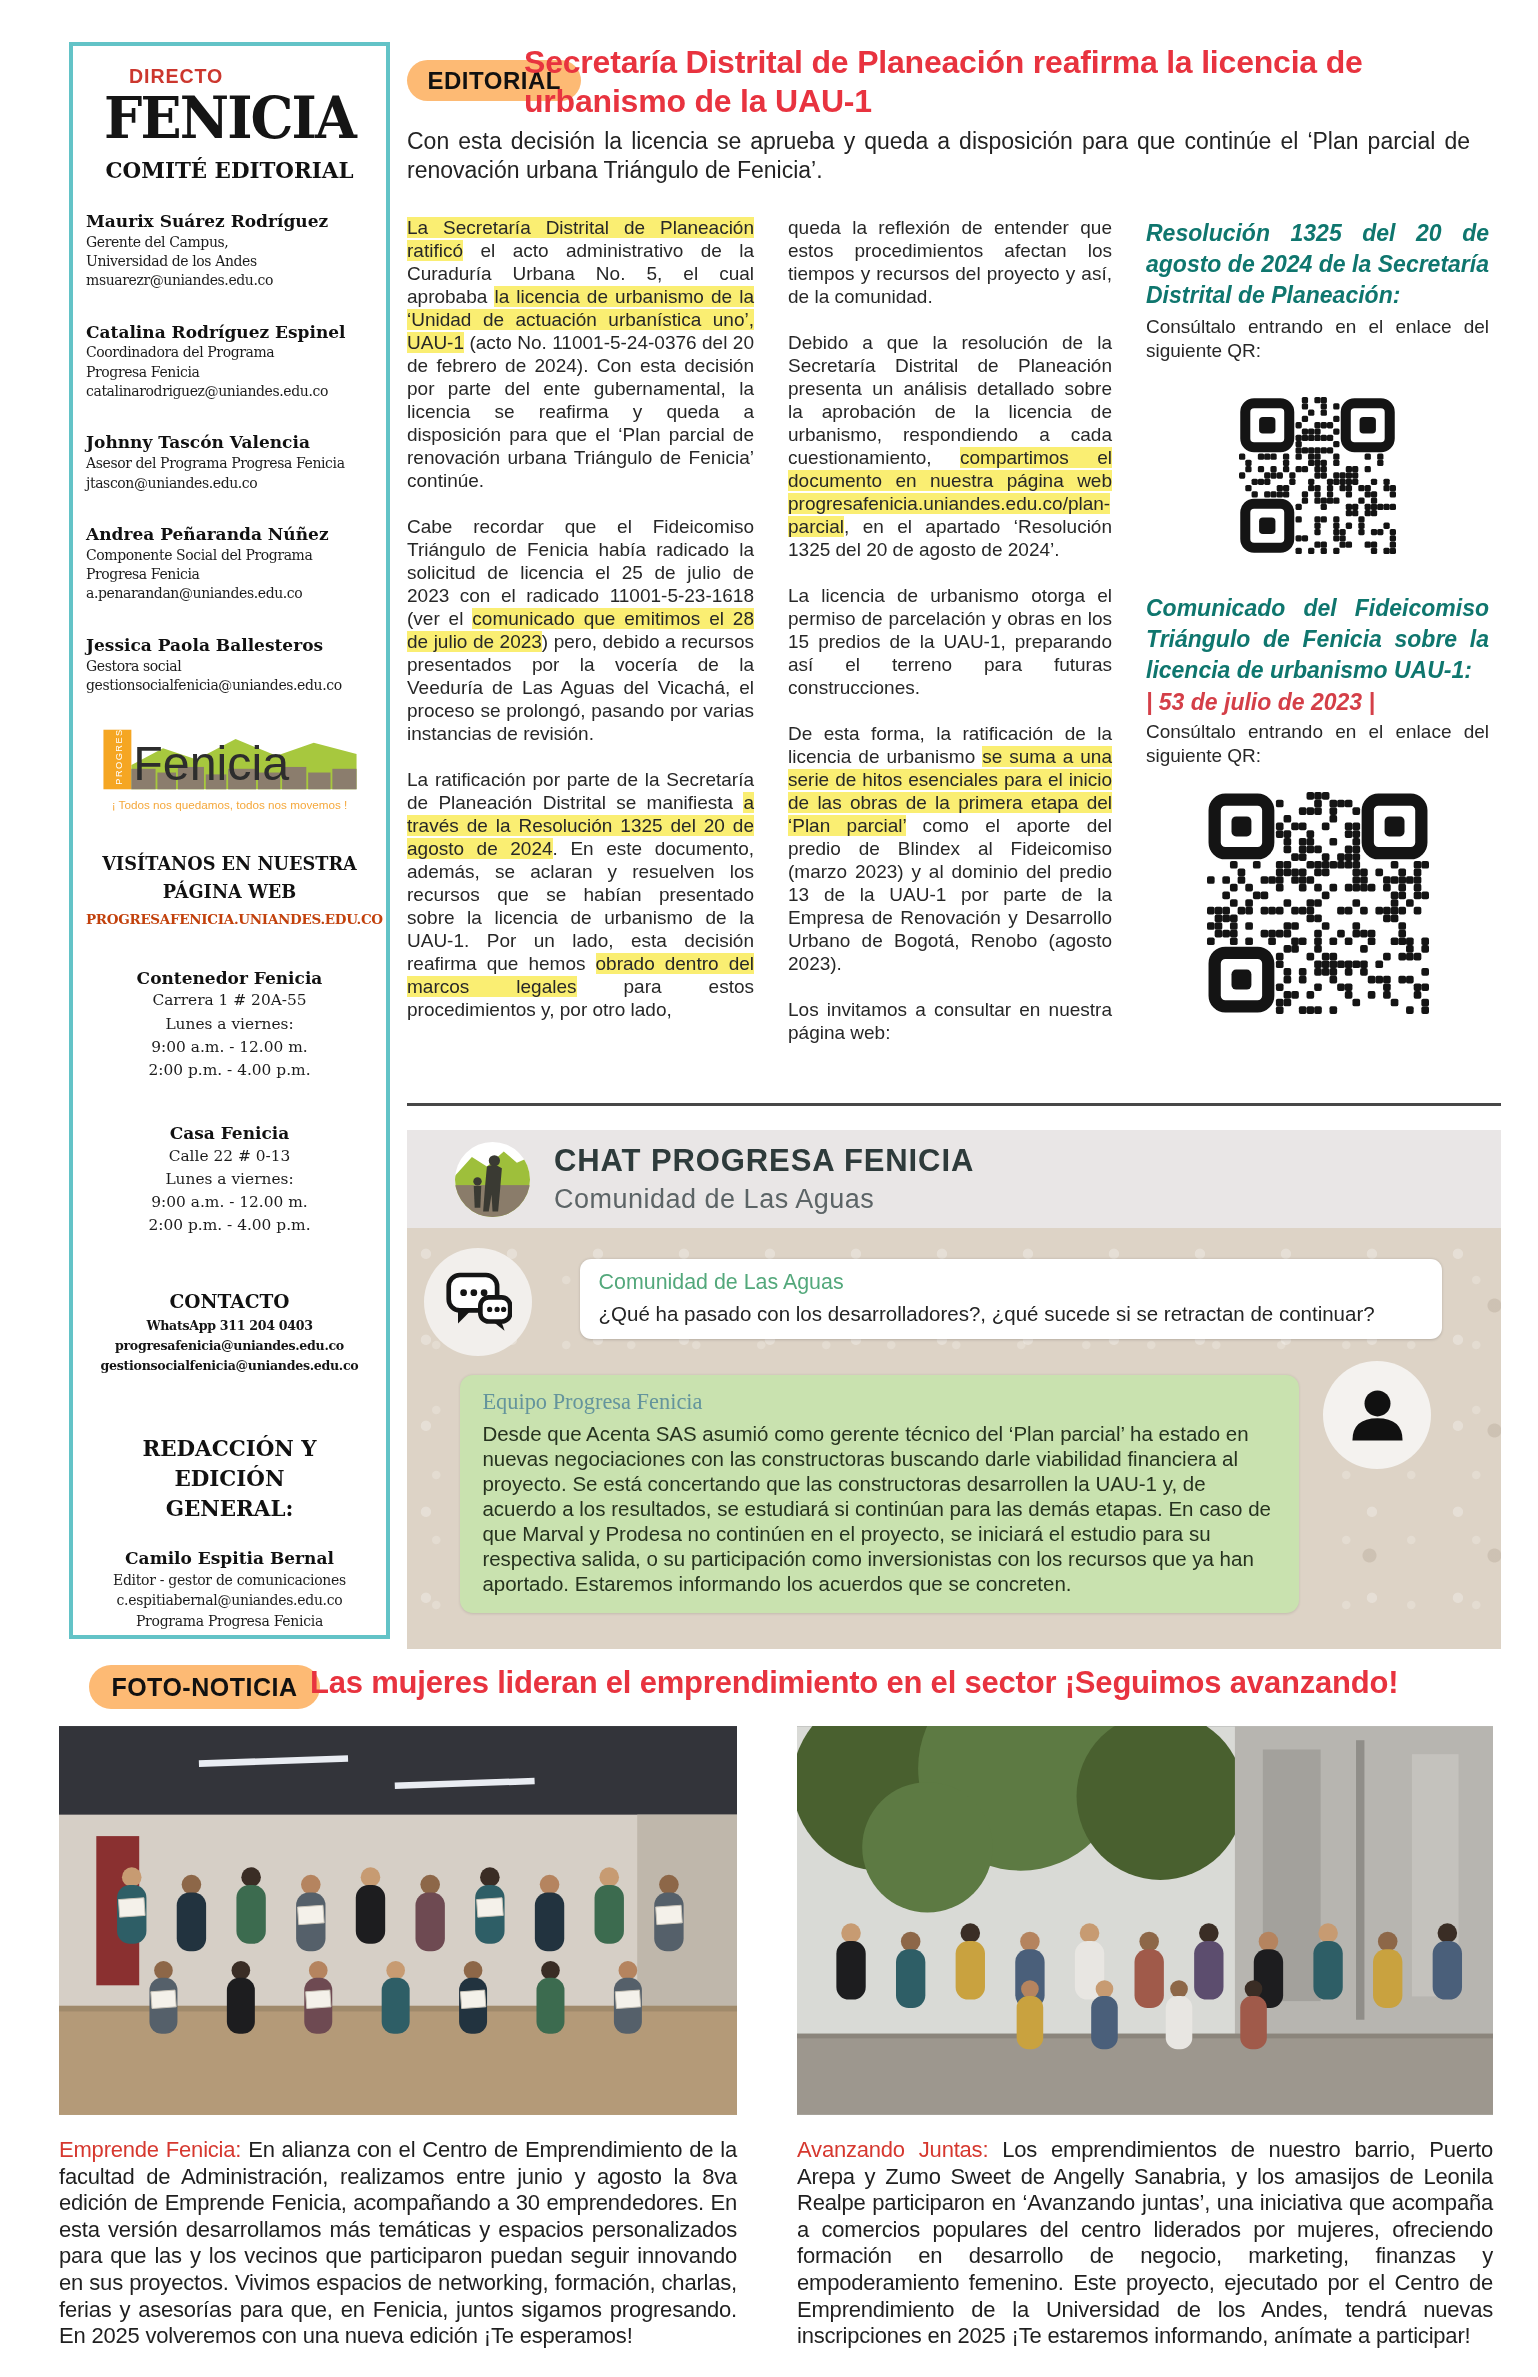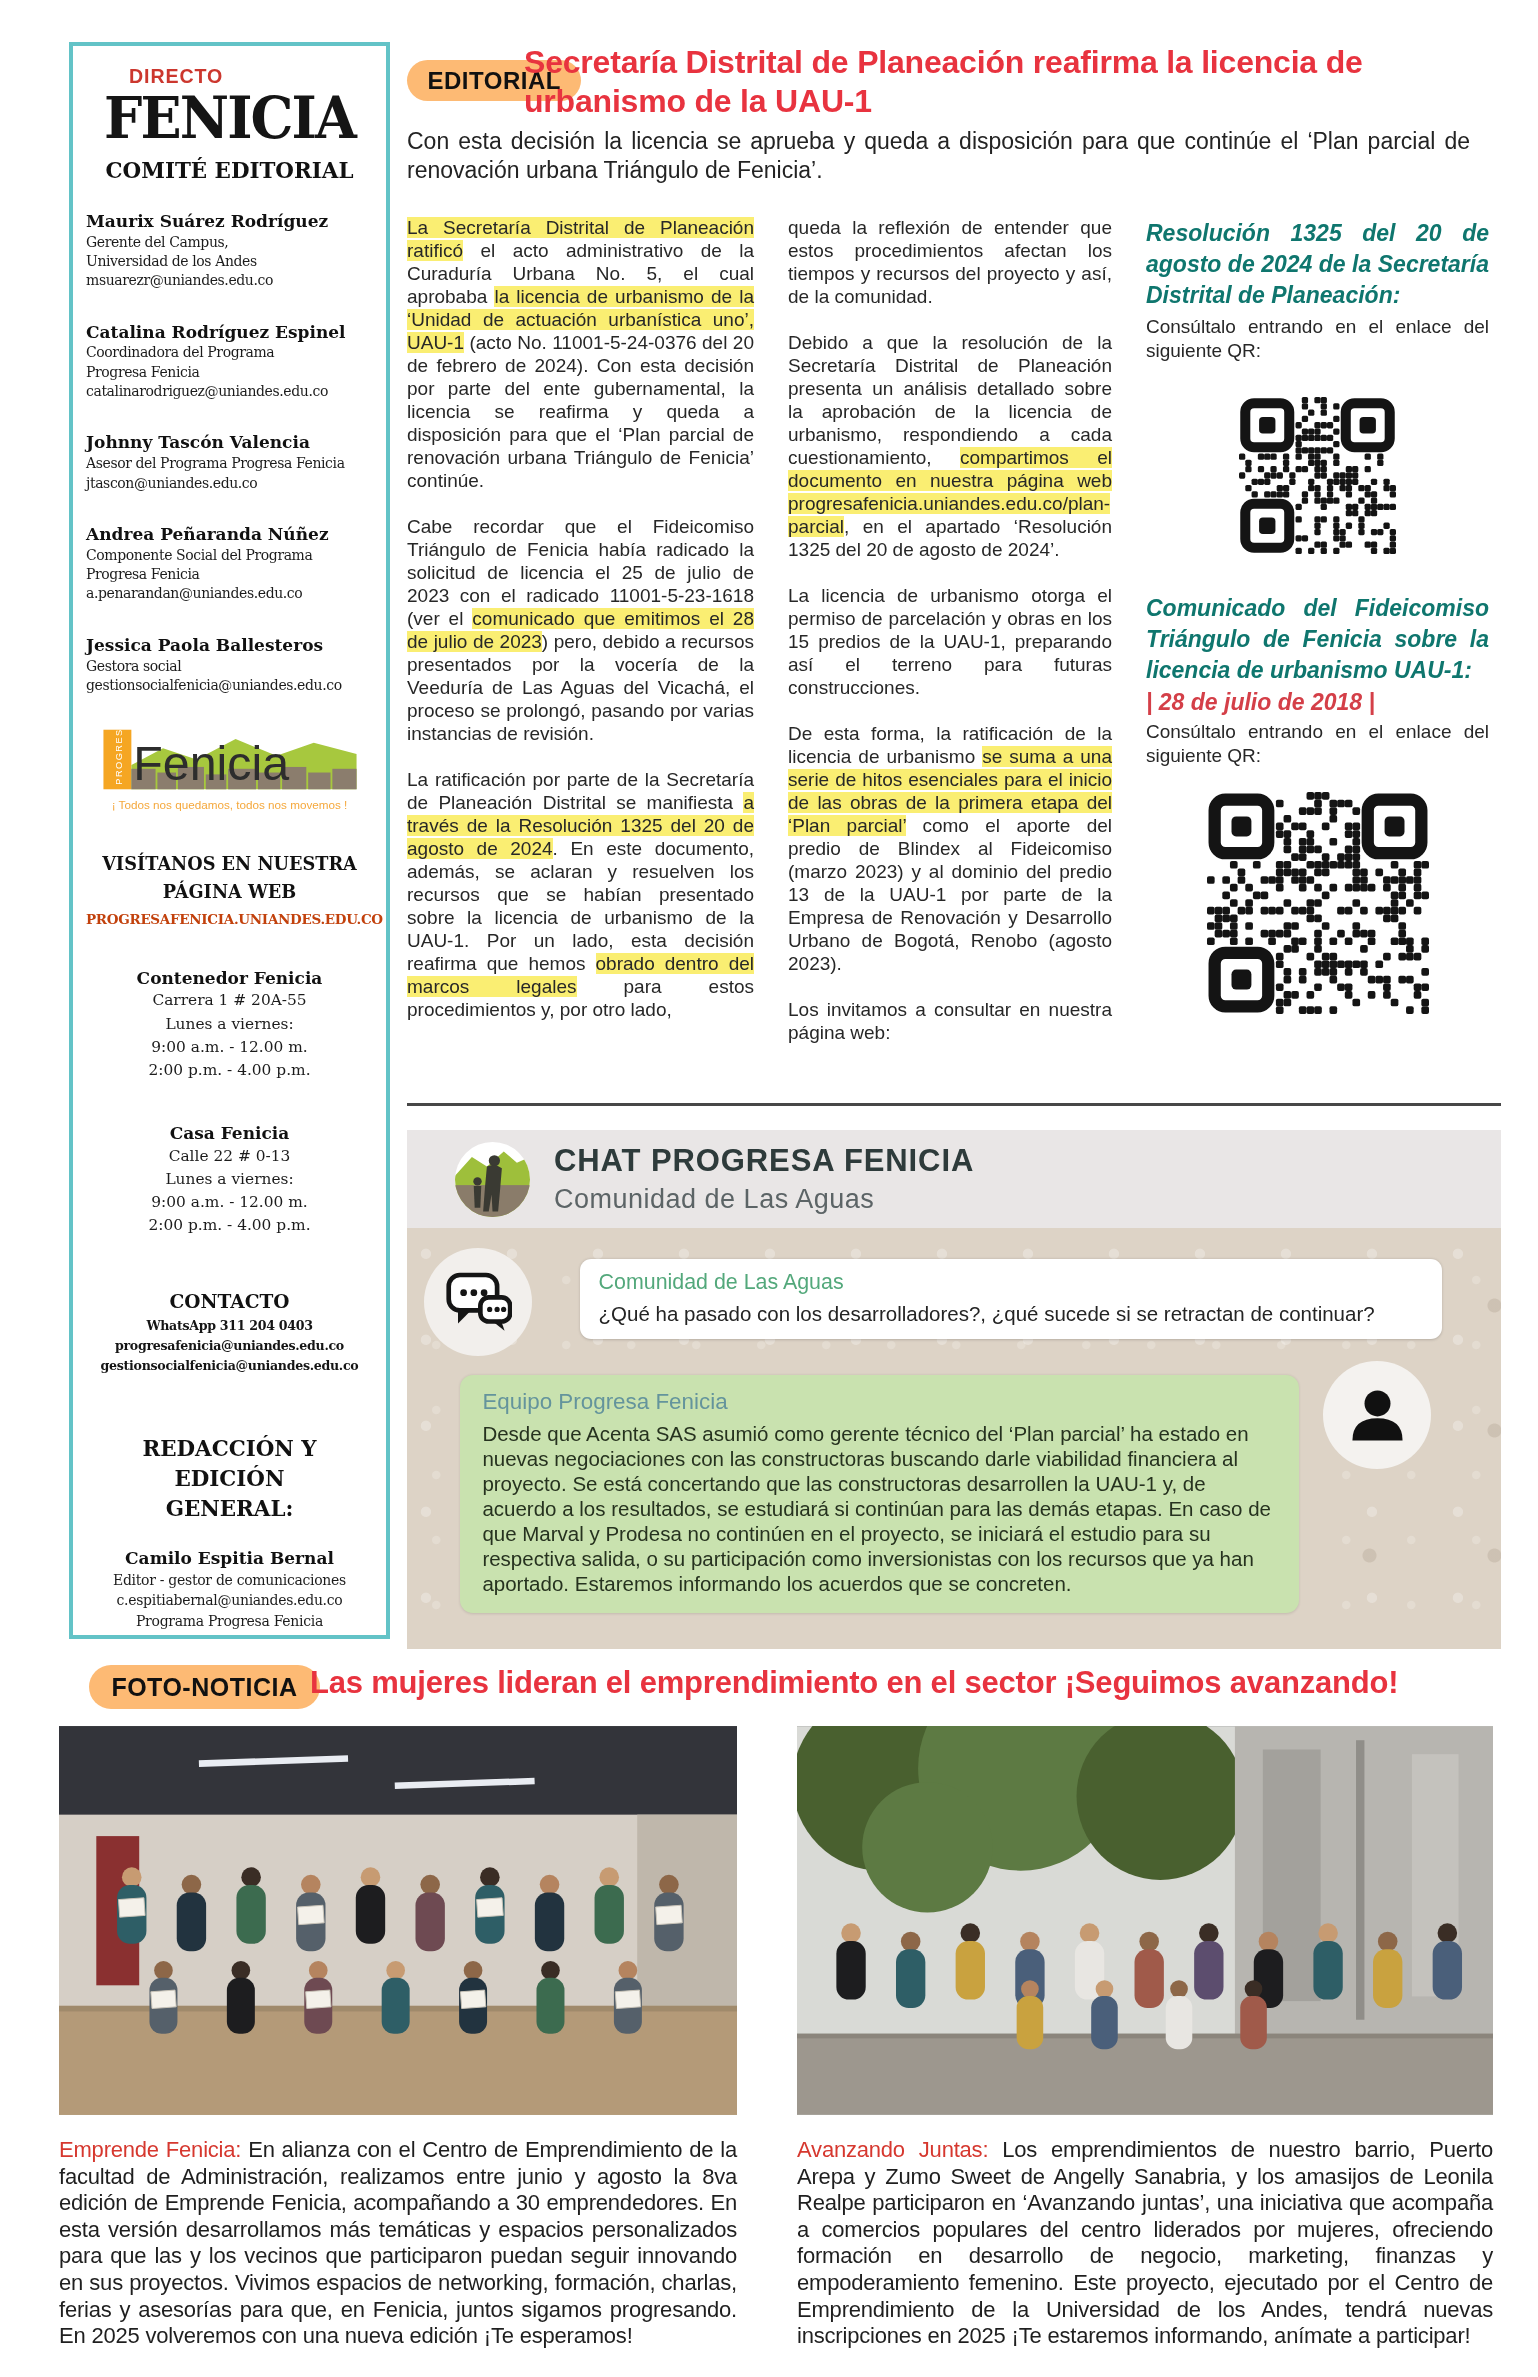--- a/index.html
+++ b/index.html
@@ -72,21 +72,21 @@
   .q-icon-wrap{position:absolute;left:17px;top:19.6px;width:108px;height:108px;border-radius:50%;
                background:#f2efec;display:flex;align-items:center;justify-content:center;}
   .q-bubble{position:absolute;left:173px;top:31px;width:862px;box-sizing:border-box;
             background:#fff;border-radius:11.2px;padding:11.2px 18.6px 13px;
             box-shadow:0 0.9px 2.8px rgba(0,0,0,0.18);}
   .q-author{color:#53a87b;font-size:21.4px;}
   .q-text{font-size:20.5px;color:#242424;margin-top:6.5px;}
   .a-bubble{position:absolute;left:53px;top:147px;width:839px;box-sizing:border-box;
             background:#c9e2af;border-radius:13px;padding:14px 22.4px 17px;
             box-shadow:0 0.9px 2.8px rgba(0,0,0,0.12);}
-  .a-author{color:#64949c;font-size:22.4px;}
+  .a-author{color:#64949c;font-size:22.4px;font-family:Liberation Serif, serif;}
   .a-text{font-size:20.5px;line-height:25px;color:#26321f;margin-top:5.6px;}
   .person-icon-wrap{position:absolute;left:916px;top:133px;width:108px;height:108px;
                     border-radius:50%;background:#f4f2ef;display:flex;align-items:center;
                     justify-content:center;}
   
   .badge-foto{left:89px;top:1665px;padding:7.5px 22.4px;font-size:25px;}
   .foto-headline{position:absolute;left:310px;top:1665px;width:1193px;color:#e8333f;
                  font-weight:bold;font-size:31px;letter-spacing:-0.2px;}
   .photo{position:absolute;top:1726px;height:389px;overflow:hidden;background:#8a8a8a;}
   .photo1{left:59px;width:678px;}
@@ -383,21 +383,21 @@
             <rect x="24" y="24" width="1" height="1" rx="0.25" fill="#141414"></rect>
             <rect x="1" y="1" width="7" height="7" rx="1.4" fill="none" stroke="#141414" stroke-width="1.6"></rect>
             <rect x="3.2" y="3.2" width="2.6" height="2.6" rx="0.6" fill="#141414"></rect>
             <rect x="17" y="1" width="7" height="7" rx="1.4" fill="none" stroke="#141414" stroke-width="1.6"></rect>
             <rect x="19.2" y="3.2" width="2.6" height="2.6" rx="0.6" fill="#141414"></rect>
             <rect x="1" y="17" width="7" height="7" rx="1.4" fill="none" stroke="#141414" stroke-width="1.6"></rect>
             <rect x="3.2" y="19.2" width="2.6" height="2.6" rx="0.6" fill="#141414"></rect>
           </svg>
         </div>
       <div class="aside-heading">Comunicado del Fideicomiso Triángulo de Fenicia sobre la licencia de urbanismo UAU-1:</div>
-      <div class="aside-date">| 28 de julio de 2018 |</div>
+      <div class="aside-date">| 53 de julio de 2023 |</div>
       <div class="aside-cta">Consúltalo entrando en el enlace del siguiente QR:</div>
       <div class="qr qr2">
           <svg width="222" height="222" viewBox="0 0 29 29">
             <rect x="13" y="0" width="1" height="1" rx="0.25" fill="#141414"></rect>
             <rect x="14" y="0" width="1" height="1" rx="0.25" fill="#141414"></rect>
             <rect x="15" y="0" width="1" height="1" rx="0.25" fill="#141414"></rect>
             <rect x="9" y="1" width="1" height="1" rx="0.25" fill="#141414"></rect>
             <rect x="14" y="1" width="1" height="1" rx="0.25" fill="#141414"></rect>
             <rect x="16" y="1" width="1" height="1" rx="0.25" fill="#141414"></rect>
             <rect x="17" y="1" width="1" height="1" rx="0.25" fill="#141414"></rect>

